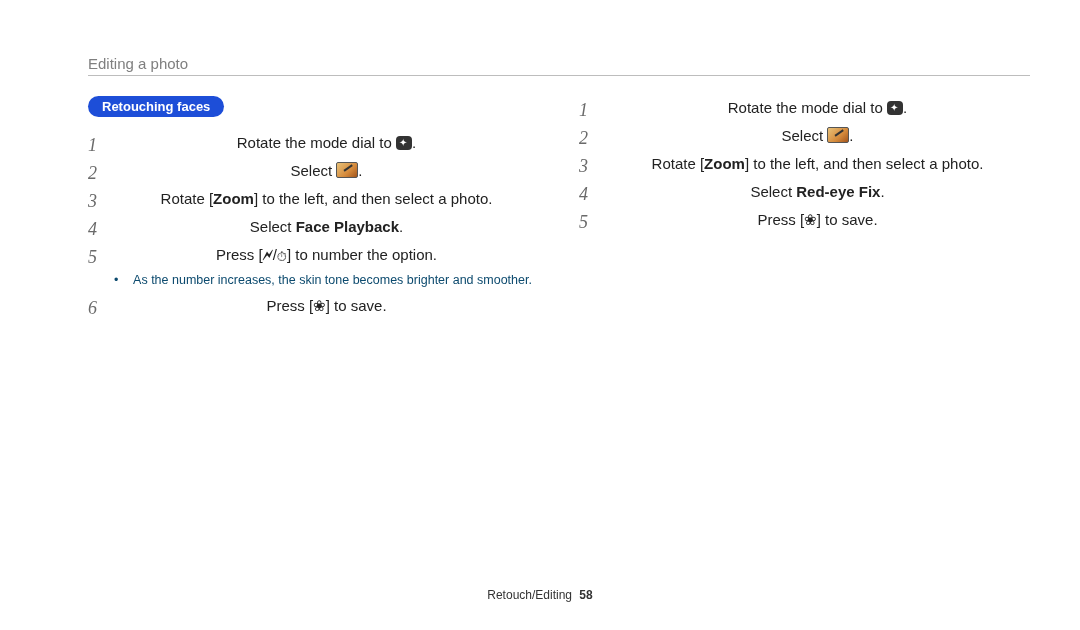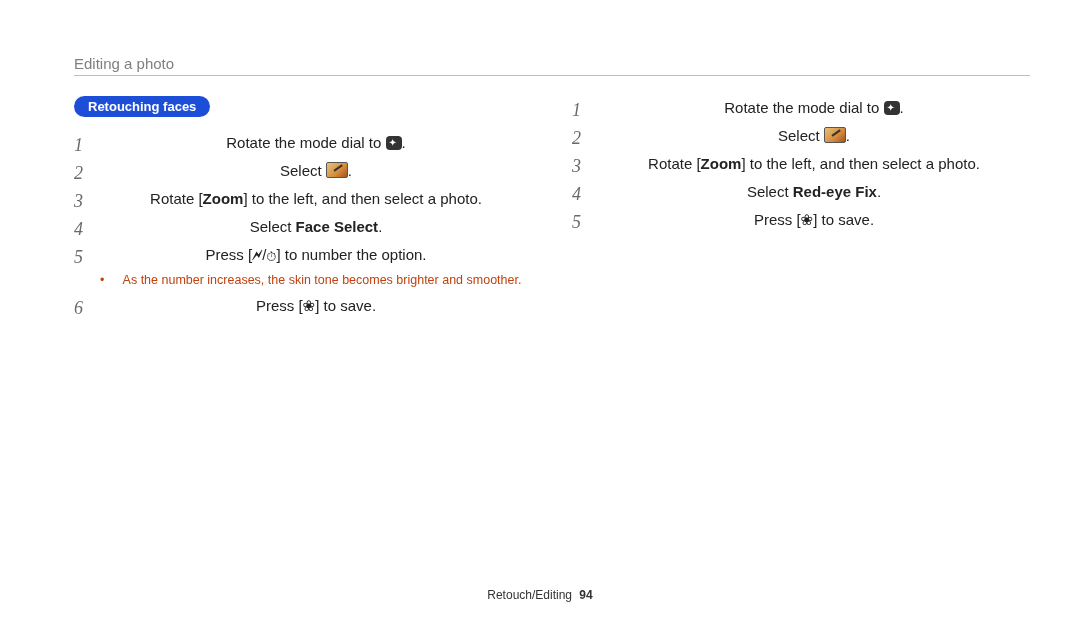--- a/index.html
+++ b/index.html
@@ -8,20 +8,21 @@
   width: 1080px;
   height: 630px;
   font-family: "Segoe UI", "Helvetica Neue", Arial, sans-serif;
   color: #222;
   background: #fff;
   position: relative;
 }
 .page {
   padding: 55px 50px 0 74px;
   box-sizing: border-box;
+  margin-left: 14px;
 }
 .section-title {
   color: #7f7f7f;
   font-size: 15px;
   font-weight: 400;
   margin: 0 0 3px 0;
 }
 .hr {
   border: none;
   border-top: 1px solid #bdbdbd;
@@ -74,21 +75,21 @@
 ol.steps b {
   font-weight: 700;
 }
 ul.sub {
   list-style: none;
   padding: 0;
   margin: 2px 0 4px 0;
 }
 ul.sub li {
   font-size: 12.5px;
-  color: #c2410c;
+  color: #0c4a6e;
   position: relative;
   padding-left: 12px;
 }
 ul.sub li::before {
   content: "•";
   position: absolute;
   left: 0;
   top: 0;
 }
 .icon {
@@ -165,21 +166,21 @@
         <li>
           <span>Rotate the mode dial to </span><span class="icon icon-mode"></span><span>.</span>
         </li>
         <li>
           <span>Select </span><span class="icon icon-brush"></span><span>.</span>
         </li>
         <li>
           <span>Rotate [</span><b>Zoom</b><span>] to the left, and then select a photo.</span>
         </li>
         <li>
-          <span>Select </span><b>Face Select</b><span>.</span>
+          <span>Select </span><b>Face Playback</b><span>.</span>
         </li>
         <li>
           <span>Press [</span><span class="icon-flash">🗲</span><span>/</span><span class="icon-timer">⏱</span><span>] to number the option.</span>
           <ul class="sub">
             <li>As the number increases, the skin tone becomes brighter and smoother.</li>
           </ul>
         </li>
         <li>
           <span>Press [</span><span class="icon-flower">❀</span><span>] to save.</span>
         </li>
@@ -204,14 +205,14 @@
           <span>Press [</span><span class="icon-flower">❀</span><span>] to save.</span>
         </li>
       </ol>
     </div>
 
   </div>
 </div>
 
 <div class="footer">
   <span>Retouch/Editing</span>
-  <span class="pn">94</span>
+  <span class="pn">58</span>
 </div>
 
 </body></html>

